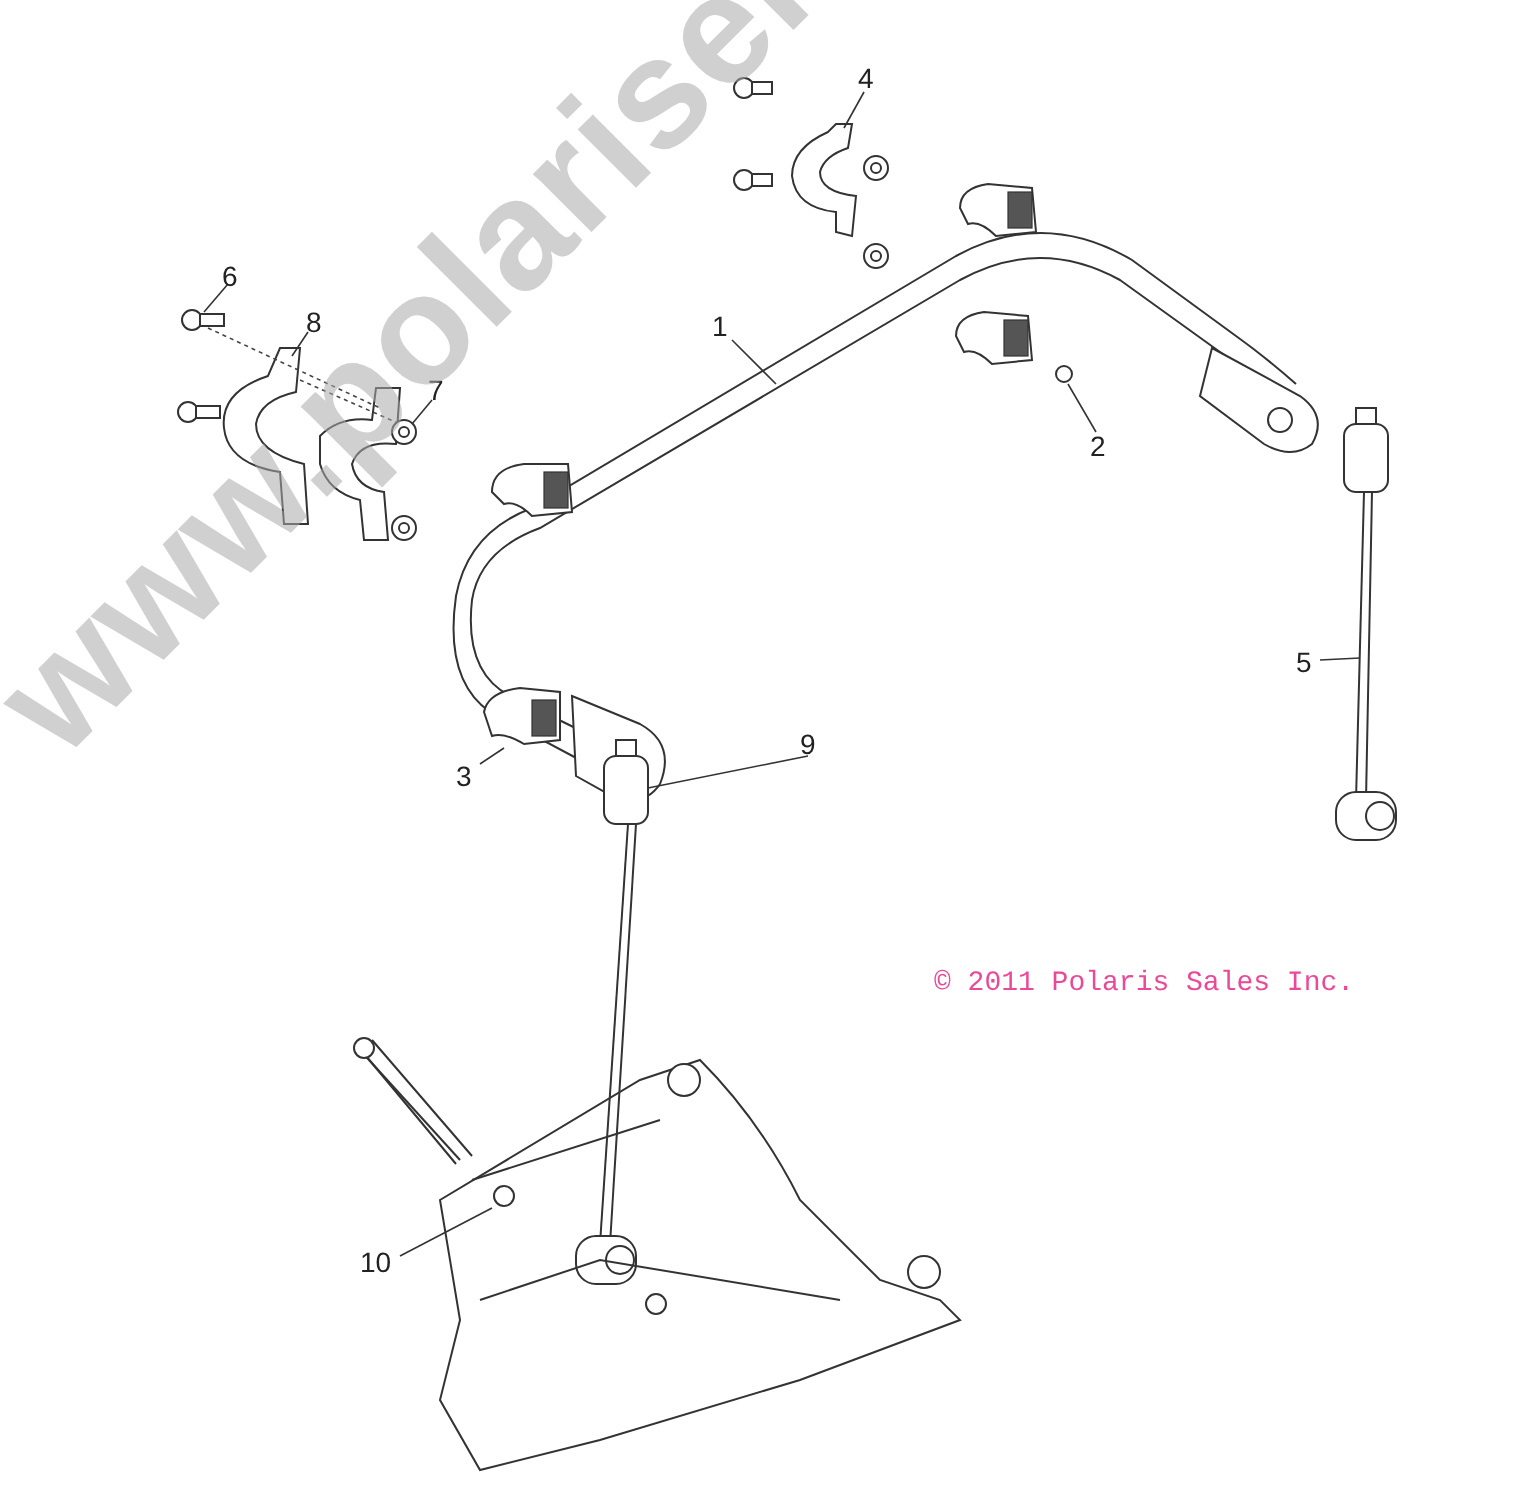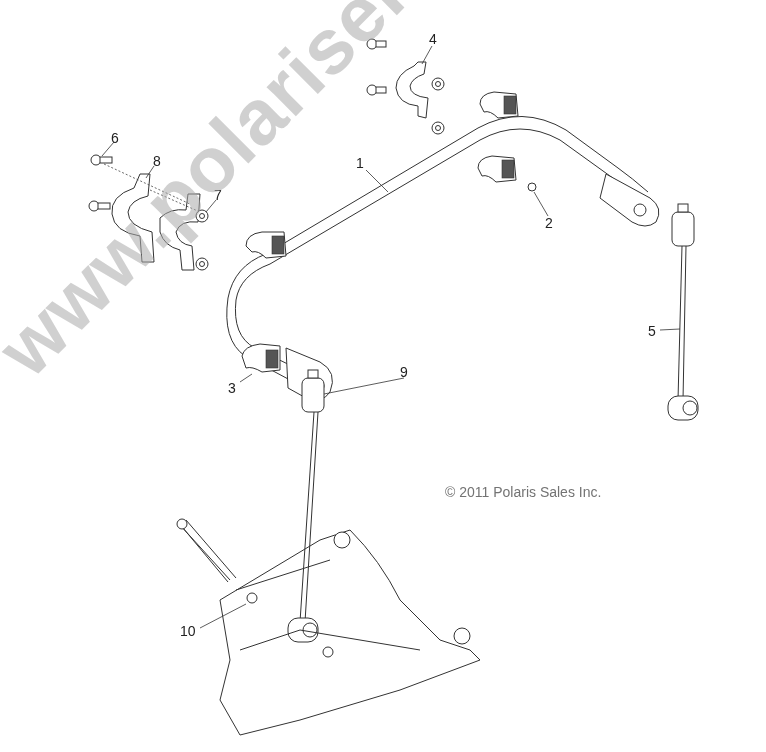--- a/index.html
+++ b/index.html
@@ -1,19 +1,19 @@
 <!DOCTYPE html>
 <html><head>
 <meta charset="utf-8">
 <style>
   html, body { margin: 0; padding: 0; background: #ffffff; }
   body { width: 766px; height: 752px; position: relative; overflow: hidden; font-family: "Liberation Sans", sans-serif; }
   #diagram { position: absolute; left: 0; top: 0; width: 766px; height: 752px; }
   .callout { font-family: "Liberation Sans", sans-serif; font-size: 14px; fill: #222; }
-  .copyright { position: absolute; left: 445px; top: 484px; font-size: 14px; color: #737373; font-family: Liberation Sans, sans-serif; white-space: nowrap; }
+  .copyright { position: absolute; left: 467px; top: 484px; font-size: 14px; color: #ec4899; font-family: Liberation Mono, monospace; white-space: nowrap; }
   .watermark { position: absolute; left: -20px; top: 330px; transform: rotate(-45deg); transform-origin: 0 0; font-family: "Liberation Sans", sans-serif; font-weight: bold; font-size: 78px; color: rgba(170,170,170,0.55); white-space: nowrap; letter-spacing: 1px; pointer-events: none; }
   .ln { fill: none; stroke: #333; stroke-width: 1; }
   .lt { fill: #fff; stroke: #333; stroke-width: 1; }
   .lead { fill: none; stroke: #333; stroke-width: 0.8; }
   .dash { fill: none; stroke: #444; stroke-width: 0.8; stroke-dasharray: 2 2; }
   .dark { fill: #555; stroke: #333; stroke-width: 0.6; }
 </style>
 </head>
 <body>
 

